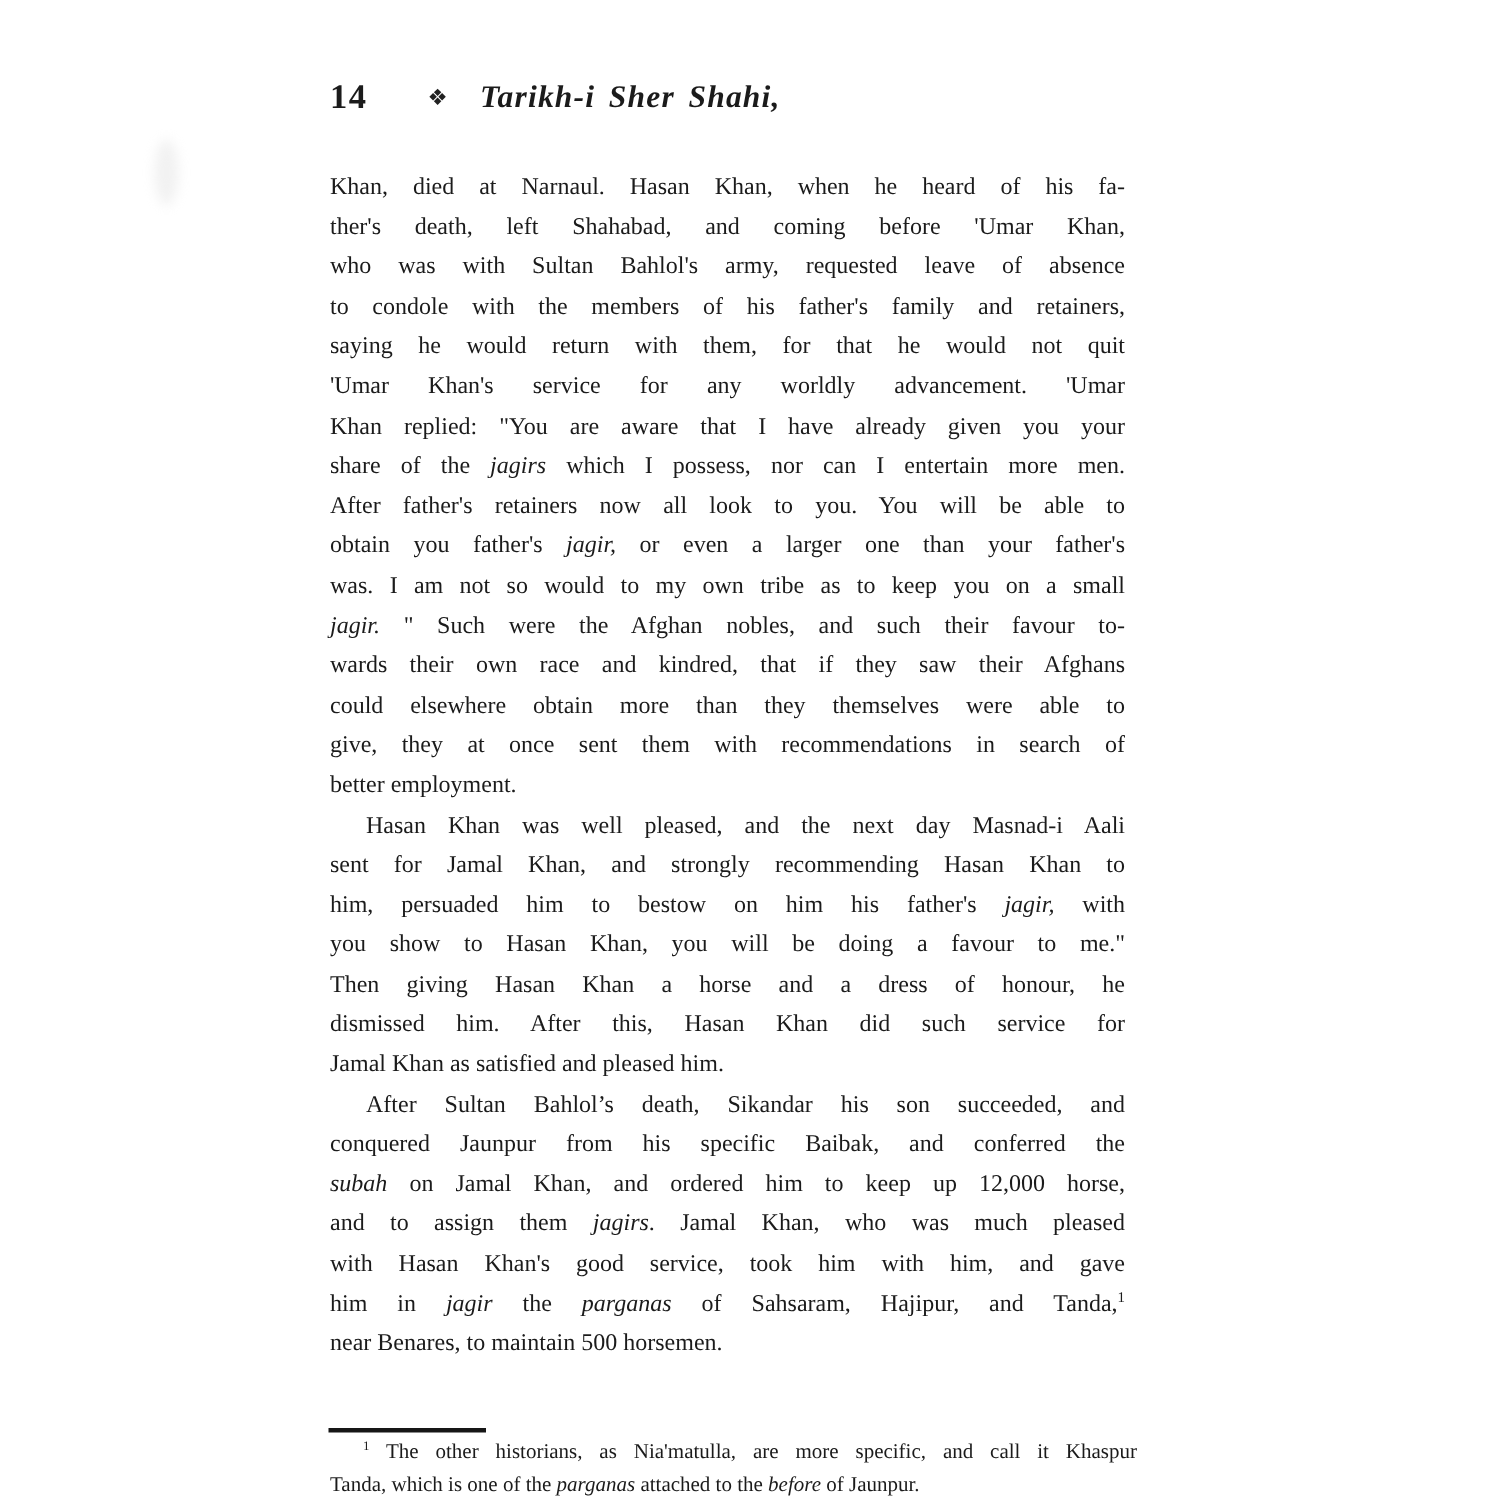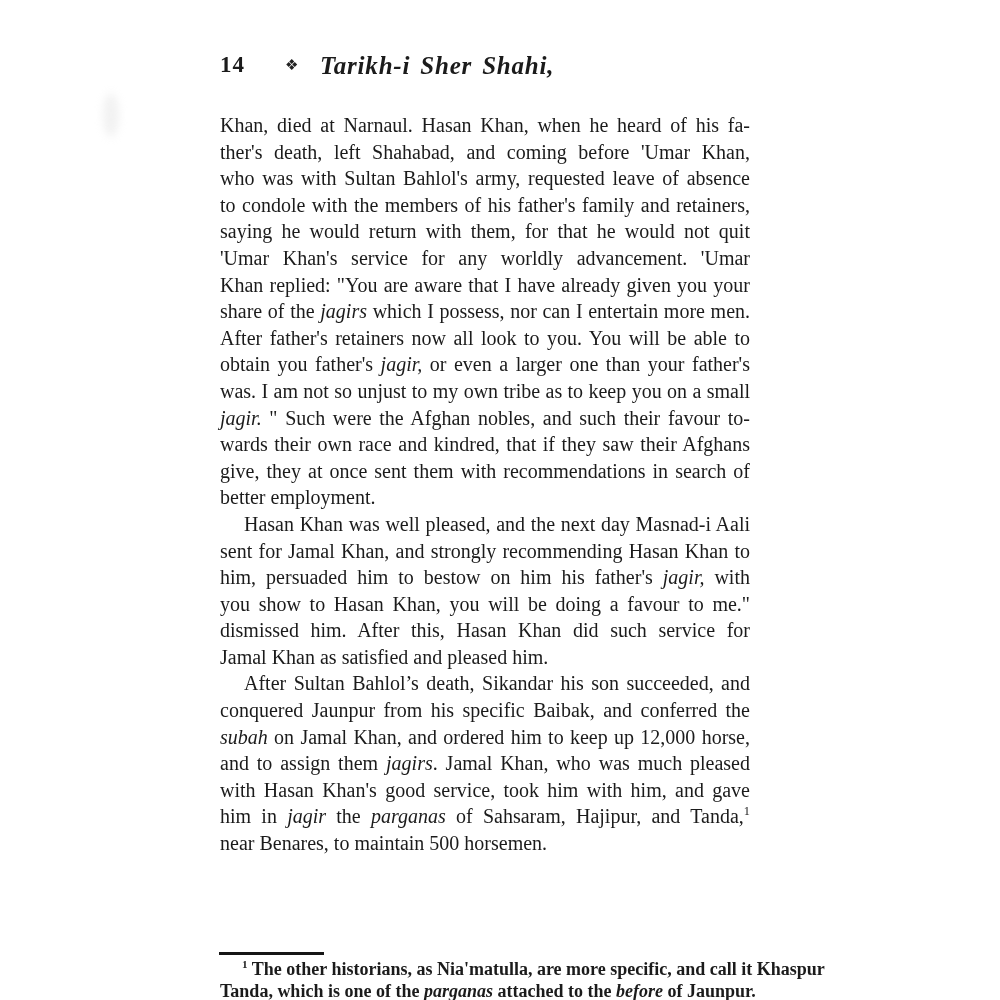--- a/index.html
+++ b/index.html
@@ -27,40 +27,40 @@
   .pagenum {
     position:absolute; left:0; top:0;
     font-size:23px; font-weight:bold; letter-spacing:1px;
   }
   .ornament {
     position:absolute; left:65px; top:4px;
     font-size:15px; color:#222;
   }
   .running-title {
     position:absolute; left:100px; top:0;
-    font-size:25px; font-weight:bold; font-style:italic;
+    font-size:21px; font-weight:bold; font-style:italic;
     letter-spacing:.8px; word-spacing:3px;
   }
   .body-text { position:absolute; left:220px; top:112px; width:530px; }
   .tline {
-    font-size:20px;
+    font-size:16px;
     line-height:26.6px; height:26.6px;
     text-align:justify; text-align-last:justify;
     white-space:nowrap;
   }
   .tline.last { text-align-last:left; }
   .tline.indent { text-indent:24px; }
   .it { font-style:italic; }
   sup { font-size:.62em; vertical-align:super; line-height:0; }
   .fnrule {
     position:absolute; left:219px; top:952px;
     width:105px; height:3px; background:#161616;
   }
   .footnote-text { position:absolute; left:220px; top:958px; width:538px; }
-  .footnote-text .tline { font-size:18px; line-height:22px; height:22px;font-weight:bold; }
+  .footnote-text .tline { font-size:14px; line-height:22px; height:22px; }
   .footnote-text .tline.indent { text-indent:22px; }
 </style>
 </head>
 <body>
 
 <div class="page">
   <div class="smudge"></div>
 
   <div class="header">
     <span class="pagenum">14</span>
@@ -73,31 +73,33 @@
         <div class="tline">Khan, died at Narnaul. Hasan Khan, when he heard of his fa-</div>
         <div class="tline">ther's death, left Shahabad, and coming before 'Umar Khan,</div>
         <div class="tline">who was with Sultan Bahlol's army, requested leave of absence</div>
         <div class="tline">to condole with the members of his father's family and retainers,</div>
         <div class="tline">saying he would return with them, for that he would not quit</div>
         <div class="tline">'Umar Khan's service for any worldly advancement. 'Umar</div>
         <div class="tline">Khan replied: "You are aware that I have already given you your</div>
         <div class="tline">share of the <span class="it">jagirs</span> which I possess, nor can I entertain more men.</div>
         <div class="tline">After father's retainers now all look to you. You will be able to</div>
         <div class="tline">obtain you father's <span class="it">jagir,</span> or even a larger one than your father's</div>
-        <div class="tline">was. I am not so unjust to my own tribe as to keep you on a small</div>
+        <div class="tline">was. I am not so would to my own tribe as to keep you on a small</div>
         <div class="tline"><span class="it">jagir. </span>" Such were the Afghan nobles, and such their favour to-</div>
         <div class="tline">wards their own race and kindred, that if they saw their Afghans</div>
+        <div class="tline">could elsewhere obtain more than they themselves were able to</div>
         <div class="tline">give, they at once sent them with recommendations in search of</div>
         <div class="tline last">better employment.</div>
       </div>
       <div>
         <div class="tline indent">Hasan Khan was well pleased, and the next day Masnad-i Aali</div>
         <div class="tline">sent for Jamal Khan, and strongly recommending Hasan Khan to</div>
         <div class="tline">him, persuaded him to bestow on him his father's <span class="it">jagir,</span> with</div>
         <div class="tline">you show to Hasan Khan, you will be doing a favour to me."</div>
+        <div class="tline">Then giving Hasan Khan a horse and a dress of honour, he</div>
         <div class="tline">dismissed him. After this, Hasan Khan did such service for</div>
         <div class="tline last">Jamal Khan as satisfied and pleased him.</div>
       </div>
       <div>
         <div class="tline indent">After Sultan Bahlol’s death, Sikandar his son succeeded, and</div>
         <div class="tline">conquered Jaunpur from his specific Baibak, and conferred the</div>
         <div class="tline"><span class="it">subah</span> on Jamal Khan, and ordered him to keep up 12,000 horse,</div>
         <div class="tline">and to assign them <span class="it">jagirs</span>. Jamal Khan, who was much pleased</div>
         <div class="tline">with Hasan Khan's good service, took him with him, and gave</div>
         <div class="tline">him in <span class="it">jagir</span> the <span class="it">parganas</span> of Sahsaram, Hajipur, and Tanda,<sup>1</sup></div>

